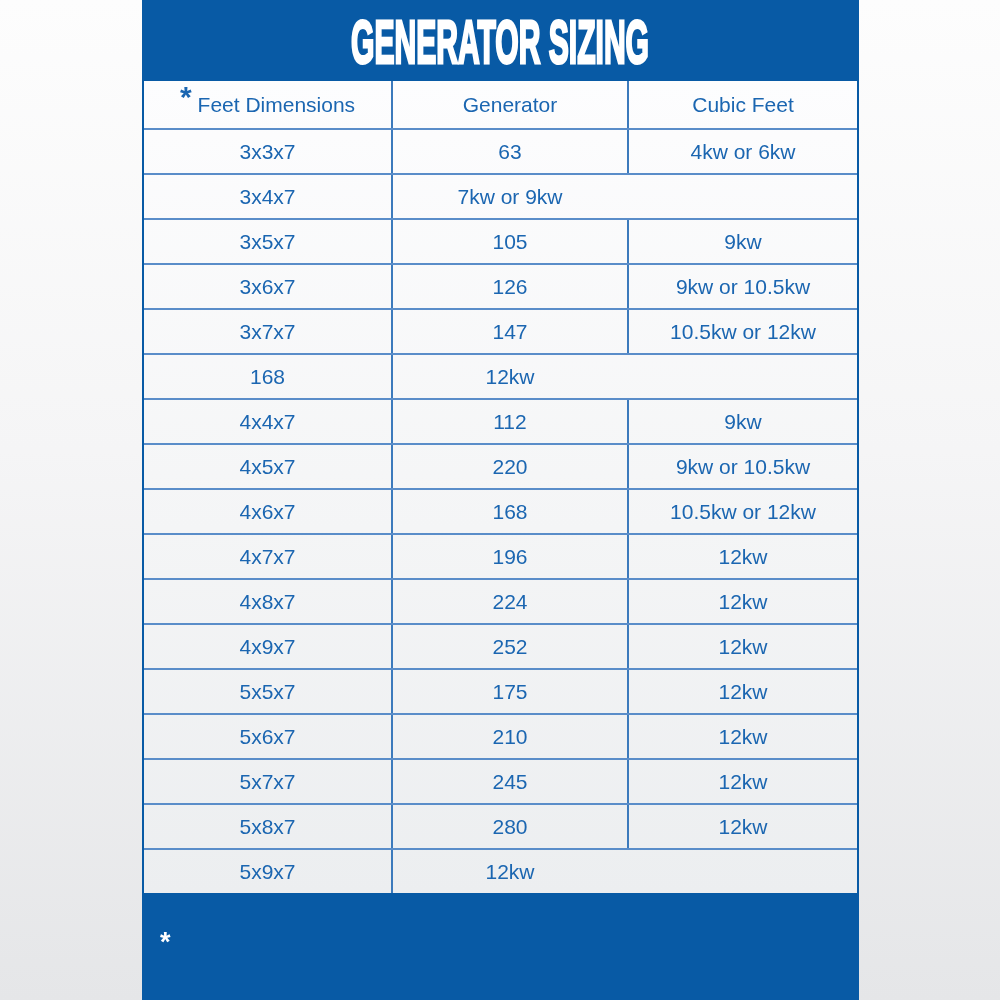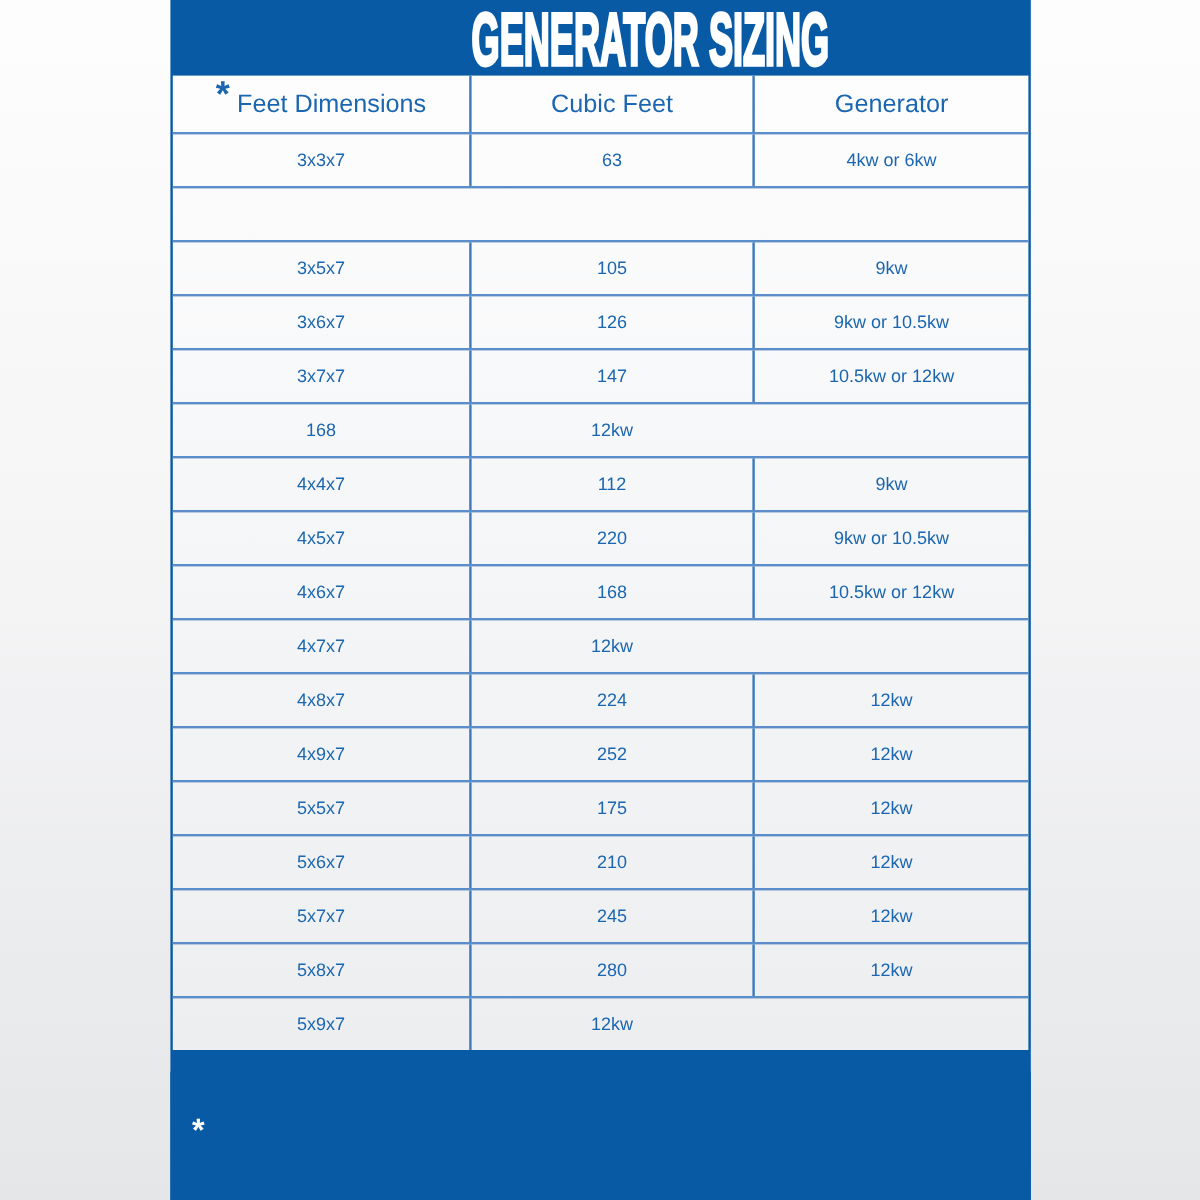--- a/index.html
+++ b/index.html
@@ -17,25 +17,24 @@
   .panel {
     position: absolute;
     left: 142px;
     top: 0;
     width: 717px;
     height: 1000px;
     background: #085aa5;
   }
   .title-band {
     width: 717px;
-    height: 63px;
+    height: 81px;
     display: flex;
     align-items: center;
     justify-content: center;
-    padding-left: 42px;
   }
   .title-text {
     font-family: "Liberation Sans", sans-serif;
     font-weight: 700;
     font-size: 62px;
     fill: #ffffff;
     stroke: #ffffff;
     stroke-width: 3px;
   }
   .table-area {
@@ -52,21 +51,21 @@
   }
   .trow.hdr {
     height: 47px;
     border-top: none;
   }
   .cell {
     display: flex;
     align-items: center;
     justify-content: center;
     color: #1b66b1;
-    font-size: 15px;
+    font-size: 21px;
     box-sizing: border-box;
     overflow: hidden;
     white-space: nowrap;
   }
   .cell + .cell {
     border-left: 2px solid #3c7abc;
   }
   .hdr .cell {
     font-size: 21px;
   }
@@ -113,30 +112,32 @@
     </svg>
   </div>
 
   <div class="table-area">
 
     <div class="trow hdr">
       <div class="cell">
         <span class="ast">*</span>
         <span>Feet Dimensions</span>
       </div>
+      <div class="cell">Generator</div>
       <div class="cell">Cubic Feet</div>
-      <div class="cell">Generator</div>
     </div>
 
     <div class="trow">
       <div class="cell">3x3x7</div>
       <div class="cell">63</div>
       <div class="cell">4kw or 6kw</div>
     </div>
     <div class="trow">
+      <div class="cell">3x4x7</div>
+      <div class="cell">7kw or 9kw</div>
     </div>
     <div class="trow">
       <div class="cell">3x5x7</div>
       <div class="cell">105</div>
       <div class="cell">9kw</div>
     </div>
     <div class="trow">
       <div class="cell">3x6x7</div>
       <div class="cell">126</div>
       <div class="cell">9kw or 10.5kw</div>
@@ -160,20 +161,21 @@
       <div class="cell">220</div>
       <div class="cell">9kw or 10.5kw</div>
     </div>
     <div class="trow">
       <div class="cell">4x6x7</div>
       <div class="cell">168</div>
       <div class="cell">10.5kw or 12kw</div>
     </div>
     <div class="trow">
       <div class="cell">4x7x7</div>
+      <div class="cell">196</div>
       <div class="cell">12kw</div>
     </div>
     <div class="trow">
       <div class="cell">4x8x7</div>
       <div class="cell">224</div>
       <div class="cell">12kw</div>
     </div>
     <div class="trow">
       <div class="cell">4x9x7</div>
       <div class="cell">252</div>

